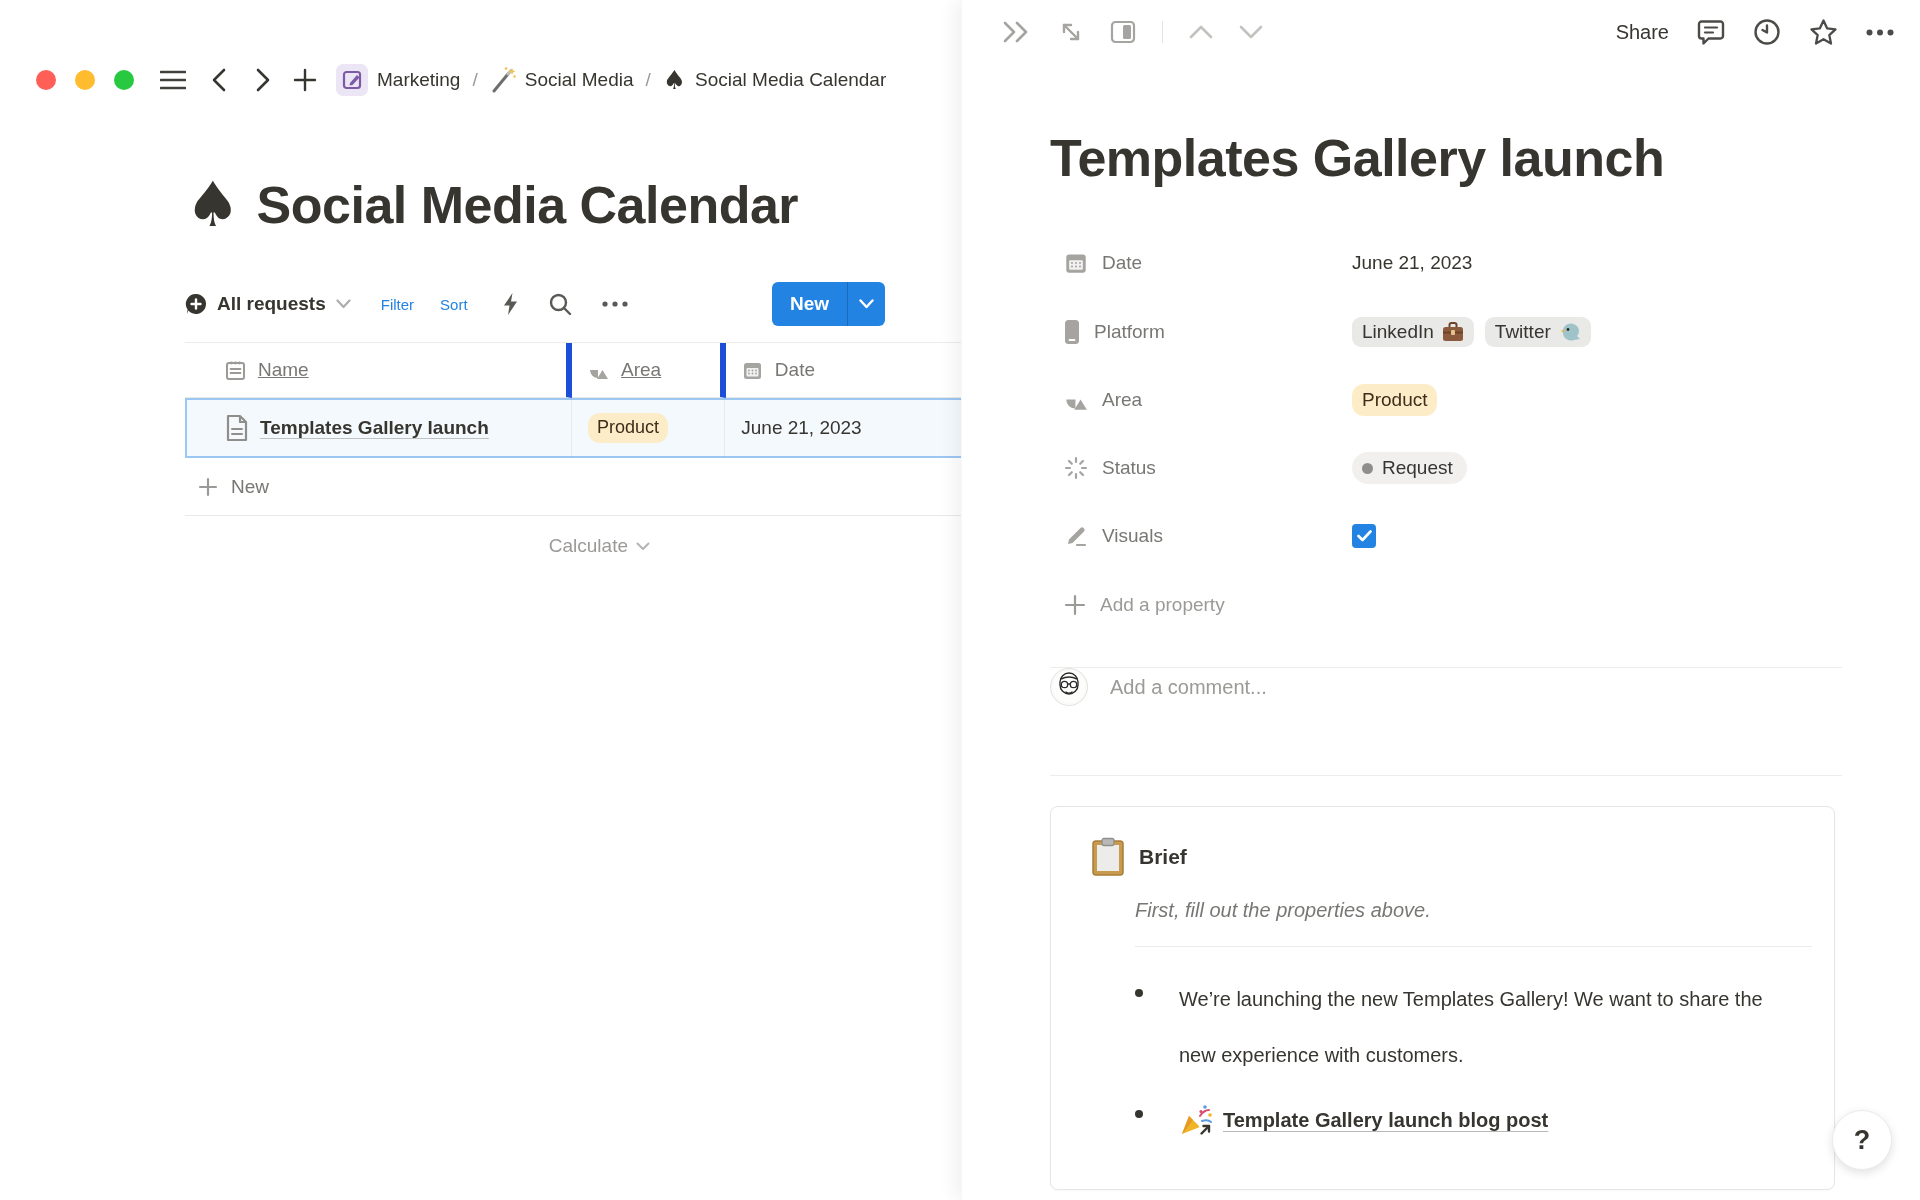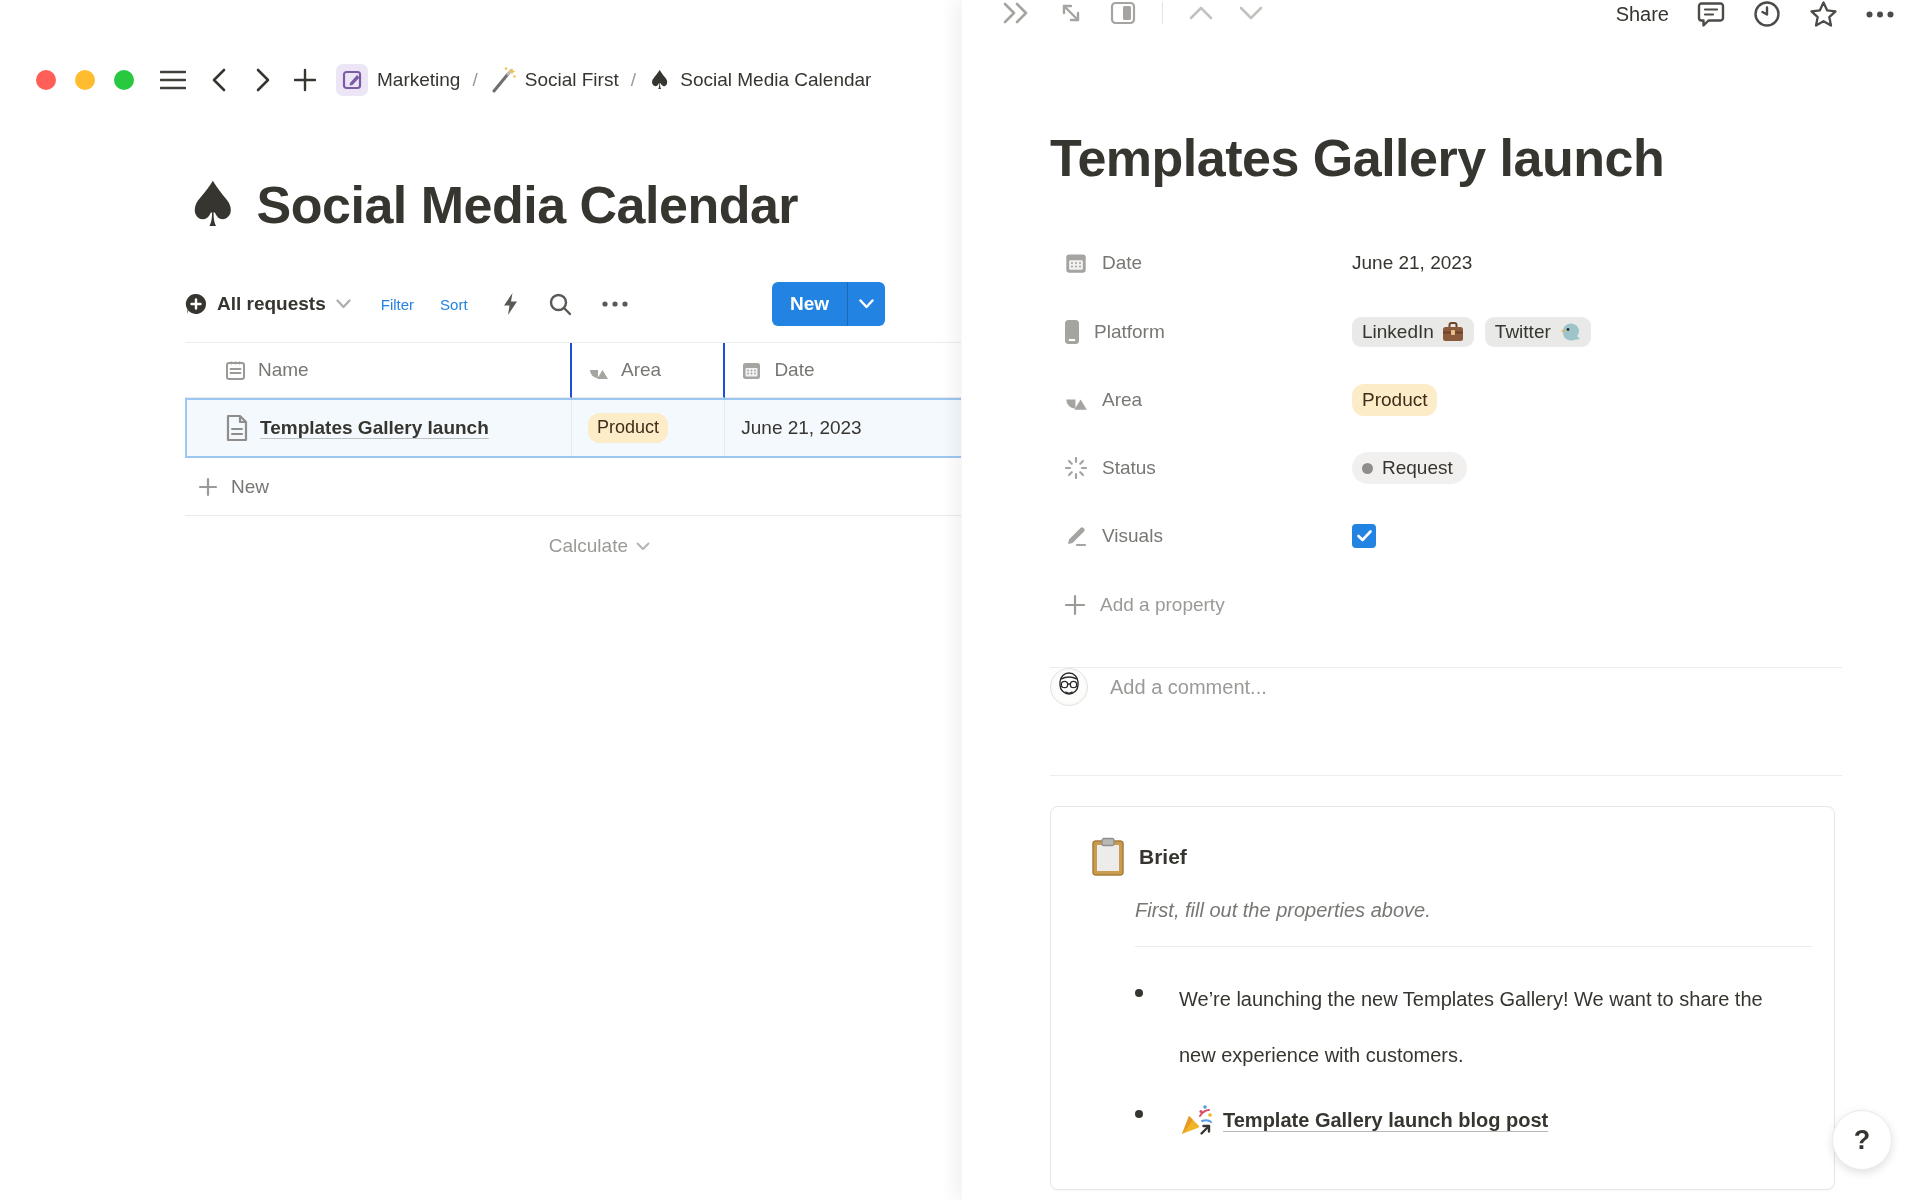--- a/index.html
+++ b/index.html
@@ -36,38 +36,38 @@
   .new-btn-divider { width:1px; background:rgba(15,60,110,0.35); }
   .new-btn-chev { display:flex; align-items:center; padding:0 11px; }
 
   .dbtable { position:absolute; left:173px; top:294px; width:788px; border-top:1px solid #ececea; }
   .dbrow { display:flex; }
   .dbhead { height:55px; }
   .dbcell { display:flex; align-items:center; overflow:hidden; white-space:nowrap; }
   .col-name { width:465px; } .col-area { width:184px; } .col-date { width:300px; }
   .dbhead .dbcell { border-bottom:1px solid #e9e9e7; color:#787774; font-size:19px; gap:12px; padding-left:16px; }
   .dbhead .col-name { padding-left:40px; }
-  .dbhead .col-name, .dbhead .col-area { border-right:2px solid #1d4ed8; }
+  .dbhead .col-name, .dbhead .col-area { border-right:6px solid #1d4ed8;text-decoration:underline; }
   .datarow { height:60px; position:relative; background:#f3f9fd; outline:2px solid rgba(35,131,226,0.42); outline-offset:-2px; cursor:pointer; }
   .datarow .col-name { padding-left:40px; gap:11px; border-right:1px solid #e3ecf3; }
   .datarow .col-area { padding-left:16px; border-right:1px solid #e3ecf3; }
   .datarow .col-date { padding-left:16px; font-size:19px; }
   .row-title { font-size:19px; font-weight:600; text-decoration:underline;
     text-decoration-color:rgba(55,53,47,0.28); text-underline-offset:4px; text-decoration-thickness:1px; }
   .tag { display:inline-flex; align-items:center; border-radius:12px; padding:3px 9px; font-size:18px; line-height:1.3; }
   .tag-yellow { background:#fdecc8; color:#402c1b; }
   .newrow { height:58px; display:flex; align-items:center; gap:13px; padding-left:13px;
     color:#787774; font-size:19px; border-bottom:1px solid #e9e9e7; cursor:pointer; }
   .calc { position:absolute; left:173px; top:478px; width:465px; height:40px; display:flex;
     align-items:center; justify-content:flex-end; gap:8px; color:#9b9a97; font-size:19px; cursor:pointer; }
 
   
   .peek { position:absolute; left:961px; top:0; width:959px; height:1200px; background:#fff;
     box-shadow:-7px 0 16px rgba(0,0,0,0.055); border-left:1px solid rgba(0,0,0,0.03); }
-  .topbar-right { position:absolute; left:0; top:0; width:100%; height:64px; display:flex; align-items:flex-start; padding:0 26px 0 40px; }
+  .topbar-right { position:absolute; left:0; top:0; width:100%; height:64px; display:flex; align-items:center; padding:0 26px 0 40px; }
   .peek-ctrl { display:flex; align-items:center; gap:26px; color:#a5a4a1; }
   .vdiv { width:1px; height:22px; background:#e3e3e1; }
   .topbar-spacer { flex:1; }
   .top-actions { display:flex; align-items:center; gap:28px; }
   .share-label { font-size:20px; color:#37352f; cursor:pointer; }
   .icon-btn { display:flex; align-items:center; justify-content:center; cursor:pointer; }
   .peek-title { position:absolute; left:88px; top:128px; font-size:52px; font-weight:700; letter-spacing:-0.5px; }
 
   .prop-row { position:absolute; left:88px; display:flex; align-items:center; height:44px; }
   .prop-label { display:flex; align-items:center; gap:14px; width:302px; padding-left:14px; color:#787774; font-size:19px; cursor:pointer; }
@@ -169,21 +169,21 @@
             <svg width="26" height="28" viewBox="0 0 26 28">
                 <line x1="4" y1="25" x2="18" y2="8" stroke="#6e6e6c" stroke-width="3" stroke-linecap="round"></line>
                 <line x1="18" y1="8" x2="21" y2="4.5" stroke="#bdbdbb" stroke-width="3" stroke-linecap="round"></line>
                 <g fill="#f2c14b">
                   <path d="M22 2 l1 2.4 2.4 1 -2.4 1 -1 2.4 -1-2.4 -2.4-1 2.4-1z"></path>
                   <circle cx="16" cy="2.6" r="1.3"></circle>
                   <circle cx="24.5" cy="10.5" r="1.2"></circle>
                 </g>
               </svg>
           </span>
-          <span>Social First</span>
+          <span>Social Media</span>
         </div>
         <span class="crumb-sep">/</span>
         <div class="crumb">
           <span class="spade-sm">♠</span>
           <span>Social Media Calendar</span>
         </div>
       </div>
     </div>
 
     <div class="page-head">

